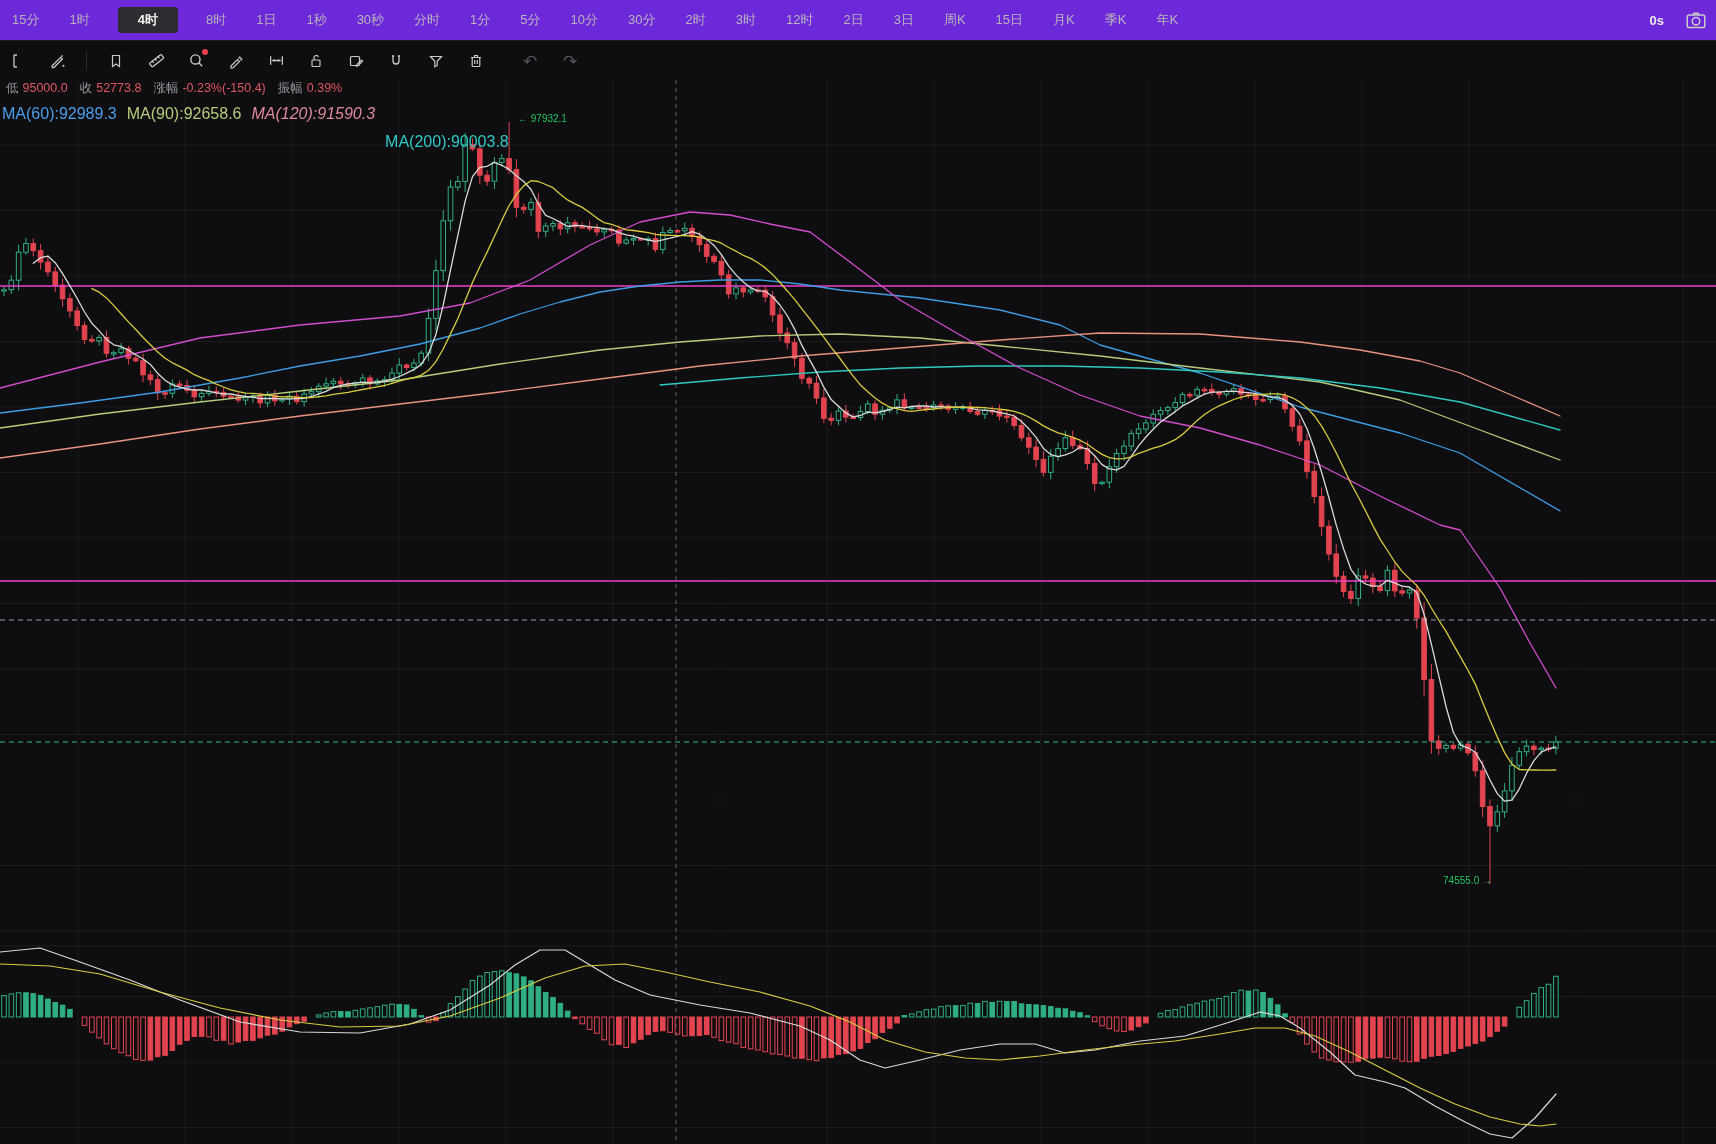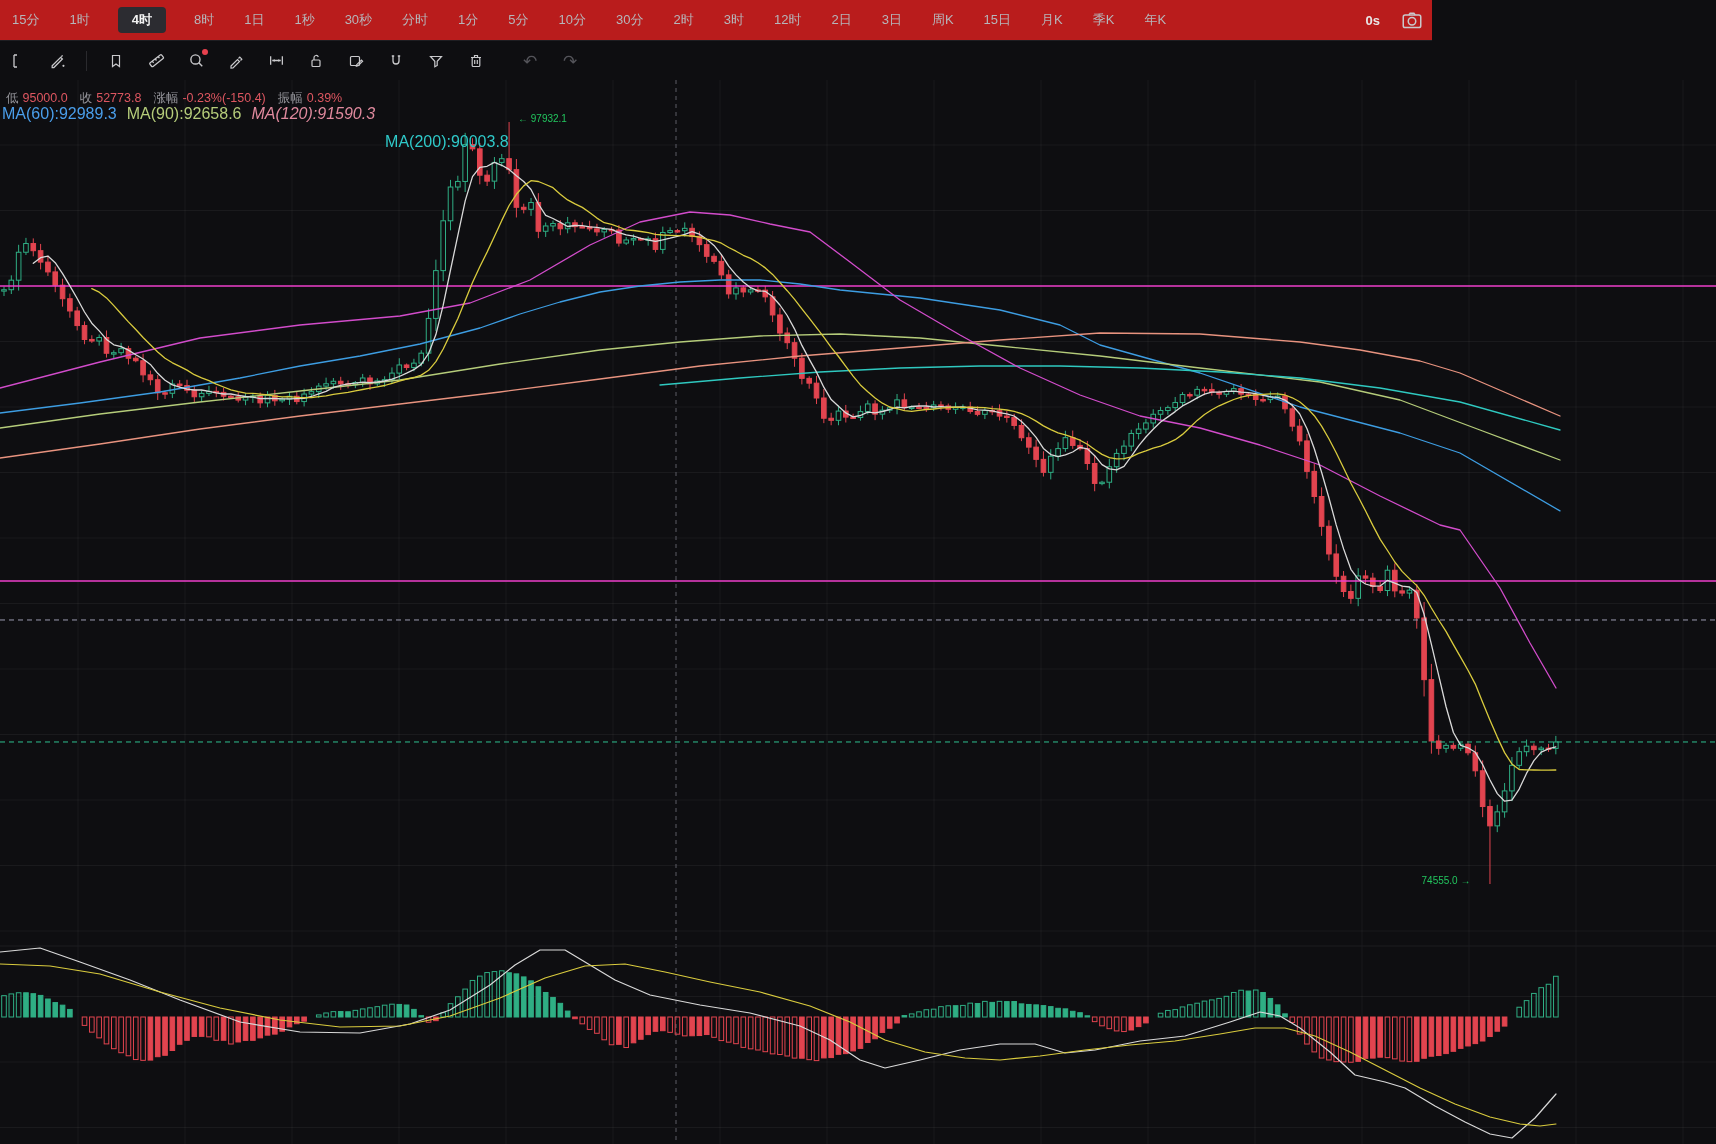--- a/index.html
+++ b/index.html
@@ -1,46 +1,46 @@
 <!DOCTYPE html>
 <html><head>
 <meta charset="utf-8">
 <style>
   html,body{margin:0;padding:0;background:#0e0e11;}
   body{width:1716px;height:1144px;position:relative;overflow:hidden;
        font-family:"Liberation Sans", sans-serif; -webkit-font-smoothing:antialiased;}
   
-  .topbar{position:absolute;left:0;top:0;width:1432px;height:40px;background:#b91c1c;
+  .topbar{position:absolute;left:0;top:0;width:1716px;height:40px;background:#6d28d9;
           border-bottom:1px solid #1e1e22;display:flex;align-items:center;z-index:30;}
   .tf-list{display:flex;align-items:center;gap:26px;padding-left:10px;}
   .tf{color:#b6b6ba;font-size:13px;cursor:pointer;white-space:nowrap;padding:4px 2px;}
-  .tf.sel{color:#f2f2f2;background:#2c2c31;border-radius:4px;padding:4px 14px;font-weight:bold;}
+  .tf.sel{color:#f2f2f2;background:#2c2c31;border-radius:4px;padding:4px 20px;font-weight:bold;}
   .topbar-right{margin-left:auto;display:flex;align-items:center;gap:22px;padding-right:16px;}
   .timer{color:#e8e8e8;font-size:13px;font-weight:bold;}
   .cam{width:20px;height:20px;margin-right:-6px;color:#c9c9cc;}
   
   .toolbar{position:absolute;left:0;top:41px;width:1716px;height:39px;background:#0e0e11;
            display:flex;align-items:center;z-index:30;}
   .tb-list{display:flex;align-items:center;gap:10px;padding-left:2px;}
   .tb-ic{width:30px;height:26px;display:flex;align-items:center;justify-content:center;
          color:#c9c9cc;position:relative;cursor:pointer;border-radius:4px;}
   .tb-ic.dim{color:#54545a;}
   .tb-ic .badge{position:absolute;top:1px;right:3px;width:6px;height:6px;border-radius:50%;background:#e8414e;}
   .tb-div{width:1px;height:20px;background:#2a2a2e;margin:0 4px;}
   .tb-ic svg{display:block;}
   .arrow-glyph{font-size:17px;line-height:16px;font-family:"DejaVu Sans",sans-serif;}
   
   #chartSvg{position:absolute;left:0;top:0;z-index:1;}
-  .info-bar{position:absolute;left:6px;top:90px;z-index:20;display:flex;gap:12px;font-size:12.5px;white-space:nowrap;}
+  .info-bar{position:absolute;left:6px;top:80px;z-index:20;display:flex;gap:12px;font-size:12.5px;white-space:nowrap;}
   .info-item .lab{color:#94949a;margin-right:4px;}
   .info-item .val{color:#dd5660;}
   .ma-legend{position:absolute;left:2px;top:105px;z-index:20;display:flex;gap:10px;font-size:16px;white-space:nowrap;}
   .annot{position:absolute;z-index:15;color:#22c55e;font-size:10px;white-space:nowrap;}
   #annotHigh{left:518px;top:113px;}
-  #annotLow{left:1400px;top:875px;width:92px;text-align:center;}
+  #annotLow{left:1400px;top:875px;width:92px;text-align:right;}
 </style>
 </head>
 <body>
 
 <div class="topbar">
   <div class="tf-list" id="tfList">
       <span class="tf">15分</span>
       <span class="tf">1时</span>
       <span class="tf sel">4时</span>
       <span class="tf">8时</span>

